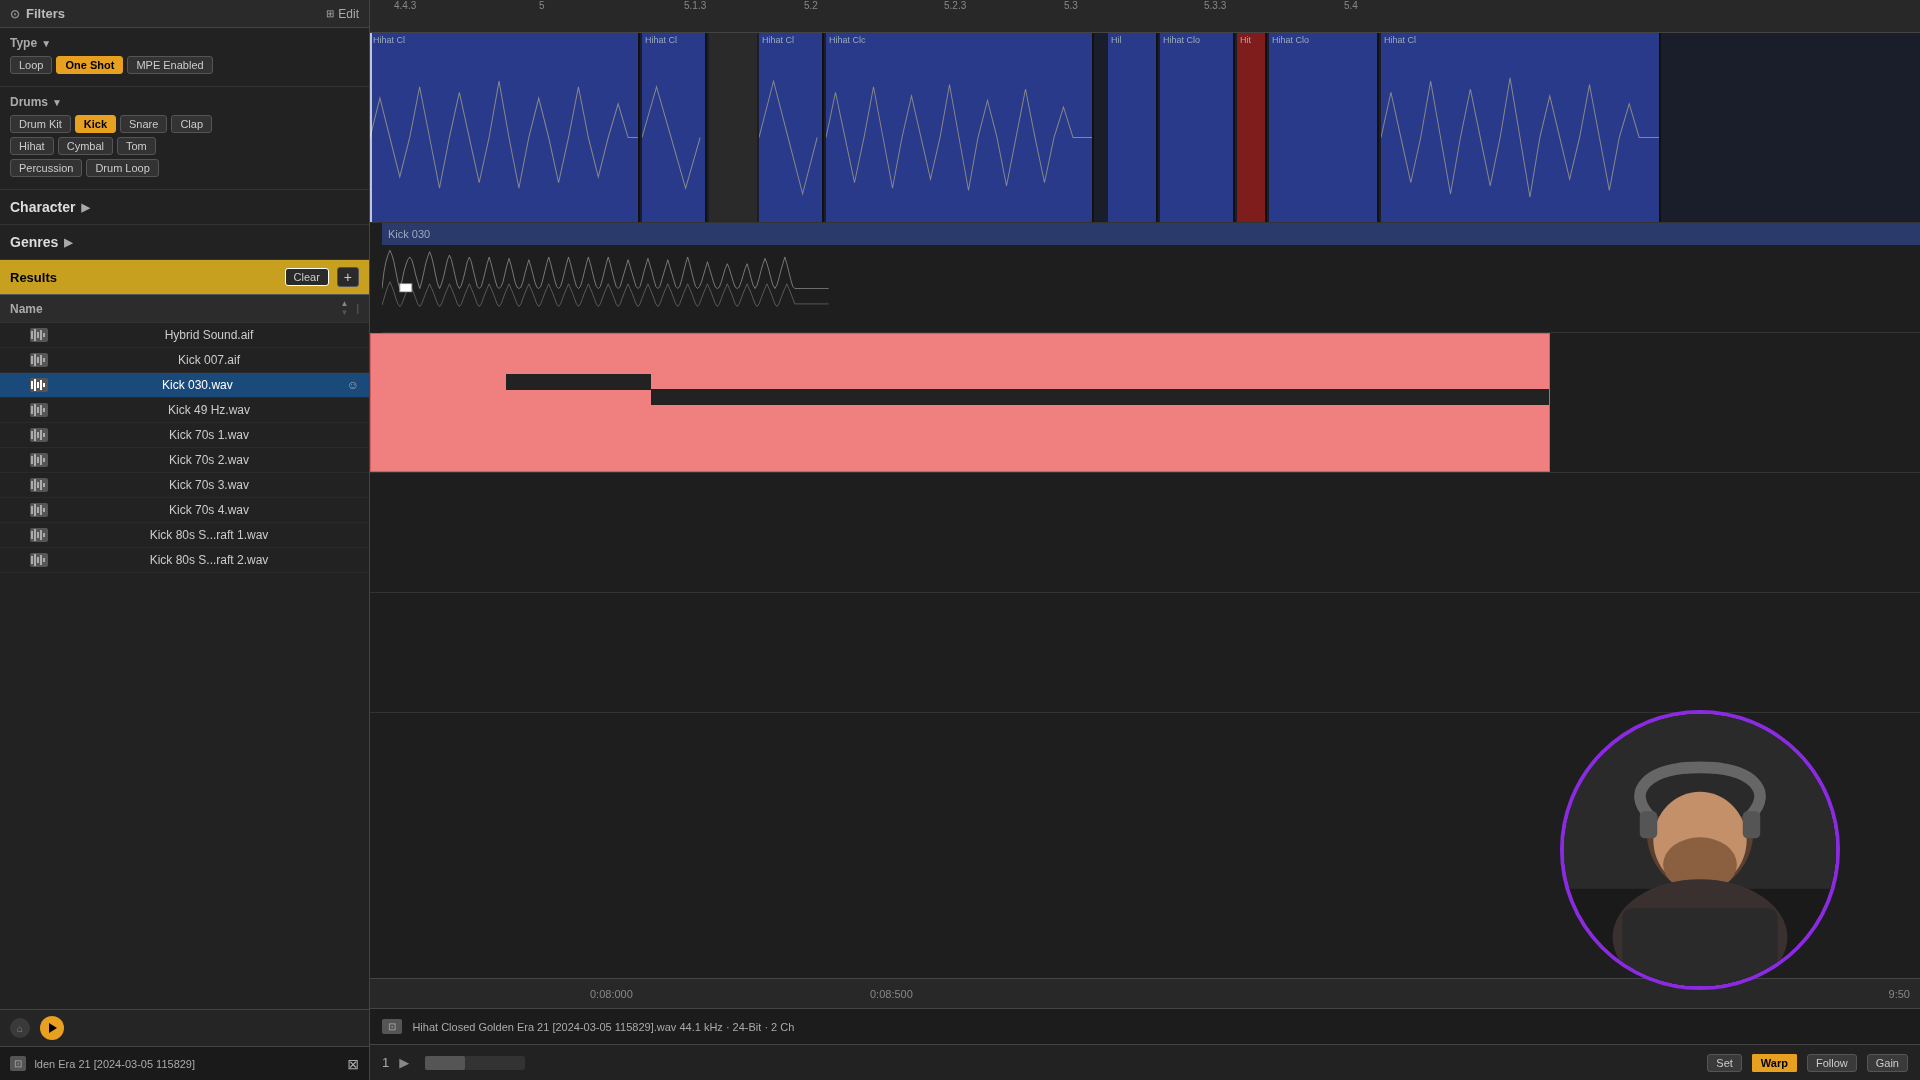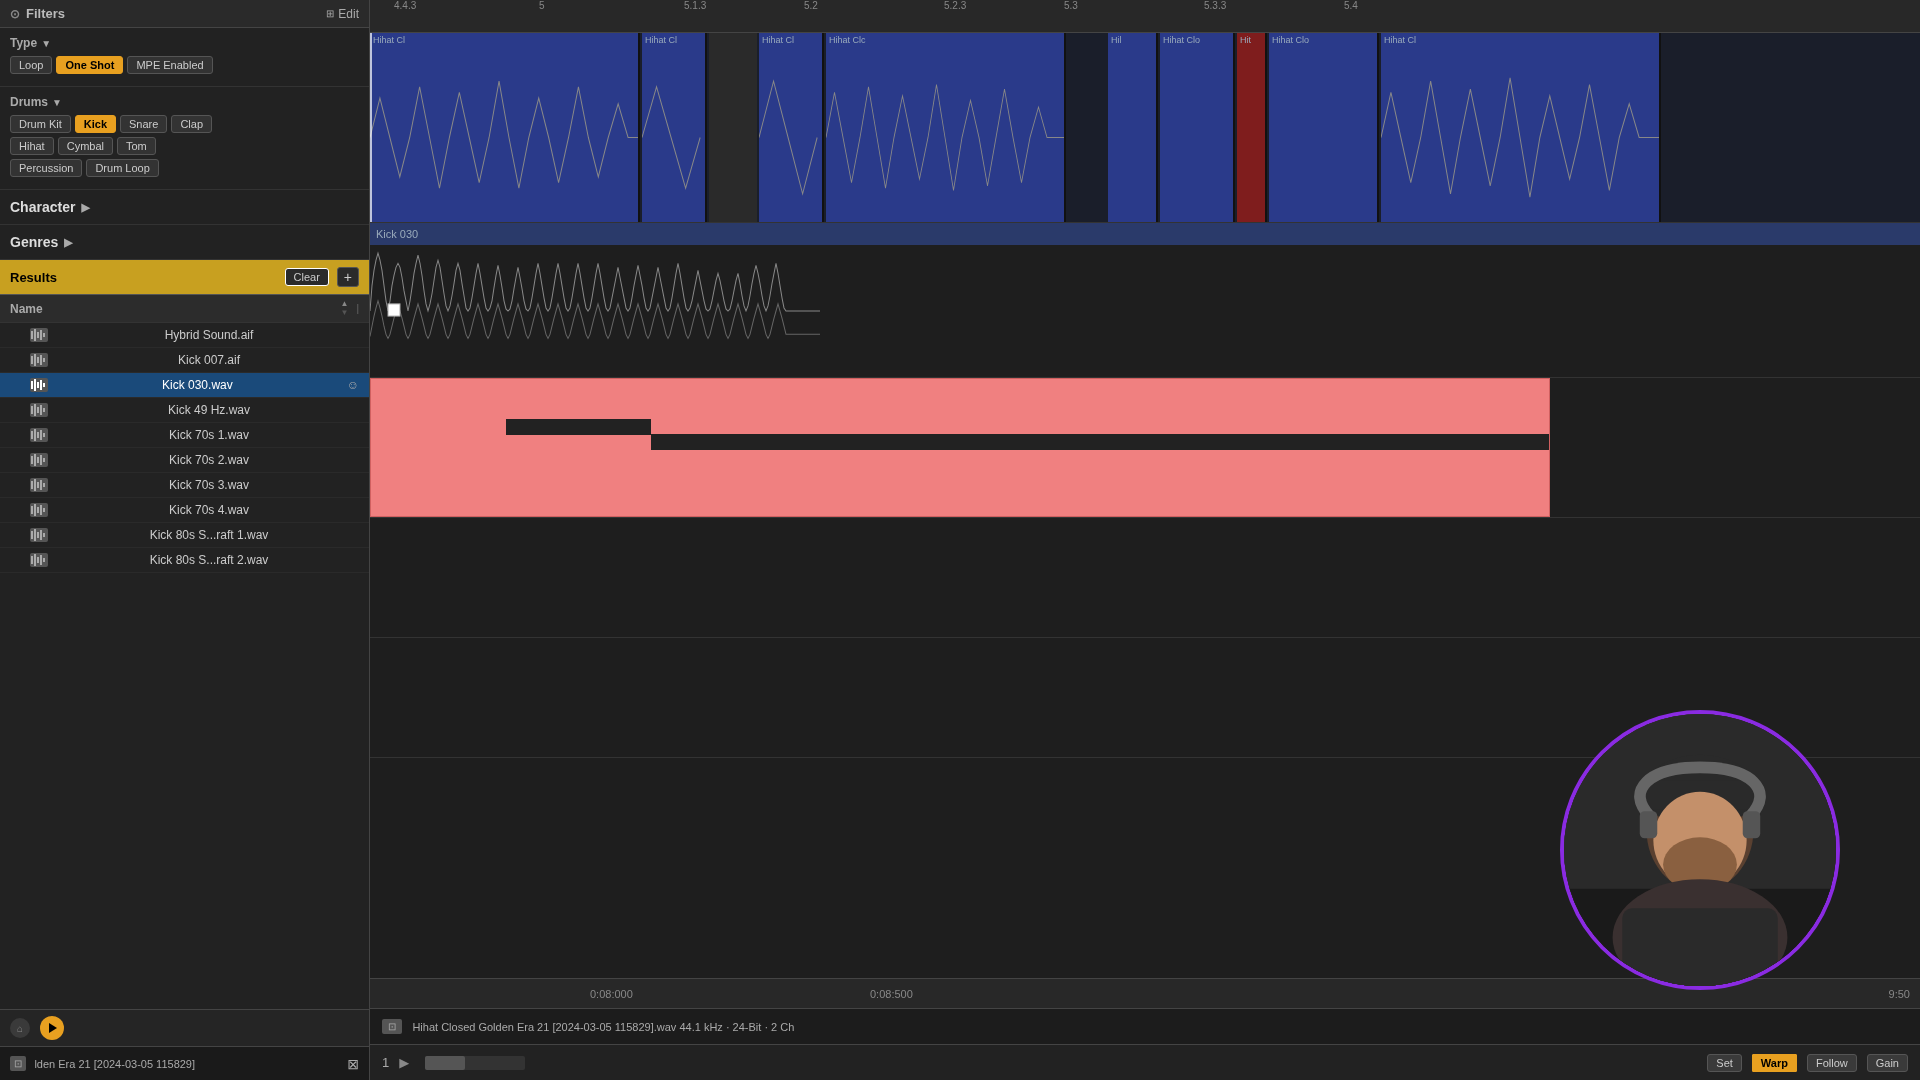--- a/index.html
+++ b/index.html
@@ -324,22 +324,23 @@
       border-bottom: 1px solid #333;
       position: relative;
     }
 
     .hihat-track {
       height: 190px;
       background: #1a1e2a;
     }
 
     .kick-waveform-track {
-      height: 155px;
+      height: 110px;
       background: #1e1e1e;
+      margin-left: 12px;
     }
 
     .pink-track {
       height: 140px;
       background: #1e1e1e;
     }
 
     .empty-track {
       height: 120px;
       background: #1e1e1e;
@@ -754,21 +755,21 @@
           </div>
 
           <div style="position:absolute; top:0; left:339px; width:48px; bottom:0; background:#2a2a2a;"></div>
 
           <div style="position:absolute; top:0; left:389px; width:65px; bottom:0; background:#2a3a8a; border-right:2px solid #111;">
             <span style="position:absolute;top:2px;left:3px;font-size:9px;color:#9ab;">Hihat Cl</span>
             <svg style="position:absolute;top:20px;left:0;right:0;bottom:0;width:100%;height:calc(100% - 20px);" viewBox="0 0 65 150" preserveAspectRatio="none">
               <polyline points="0,75 15,25 30,75 45,125 60,75" class="waveform-line" stroke="#5a8acc" stroke-width="1.5"></polyline>
             </svg>
           </div>
-          <div style="position:absolute; top:0; left:456px; width:240px; bottom:0; background:#2a3a8a; border-right:2px solid #111;">
+          <div style="position:absolute; top:0; left:456px; width:268px; bottom:0; background:#2a3a8a; border-right:2px solid #111;">
             <span style="position:absolute;top:2px;left:3px;font-size:9px;color:#9ab;">Hihat Clc</span>
             <svg style="position:absolute;top:20px;left:0;right:0;bottom:0;width:100%;height:calc(100% - 20px);" viewBox="0 0 280 150" preserveAspectRatio="none">
               <polyline points="0,75 10,35 20,75 30,115 40,75 50,30 60,75 70,120 80,75 90,38 100,75 110,112 120,75 130,28 140,75 150,122 160,75 170,42 180,75 190,118 200,75 210,32 220,75 230,115 240,75 250,48 260,75 270,75 280,75" class="waveform-line" stroke="#5a8acc" stroke-width="1.5"></polyline>
             </svg>
           </div>
           <div style="position:absolute; top:0; left:738px; width:50px; bottom:0; background:#2a3a8a; border-right:2px solid #111;">
             <span style="position:absolute;top:2px;left:3px;font-size:9px;color:#9ab;">Hil</span>
           </div>
           <div style="position:absolute; top:0; left:790px; width:75px; bottom:0; background:#2a3a8a; border-right:2px solid #111;">
             <span style="position:absolute;top:2px;left:3px;font-size:9px;color:#9ab;">Hihat Clo</span>

